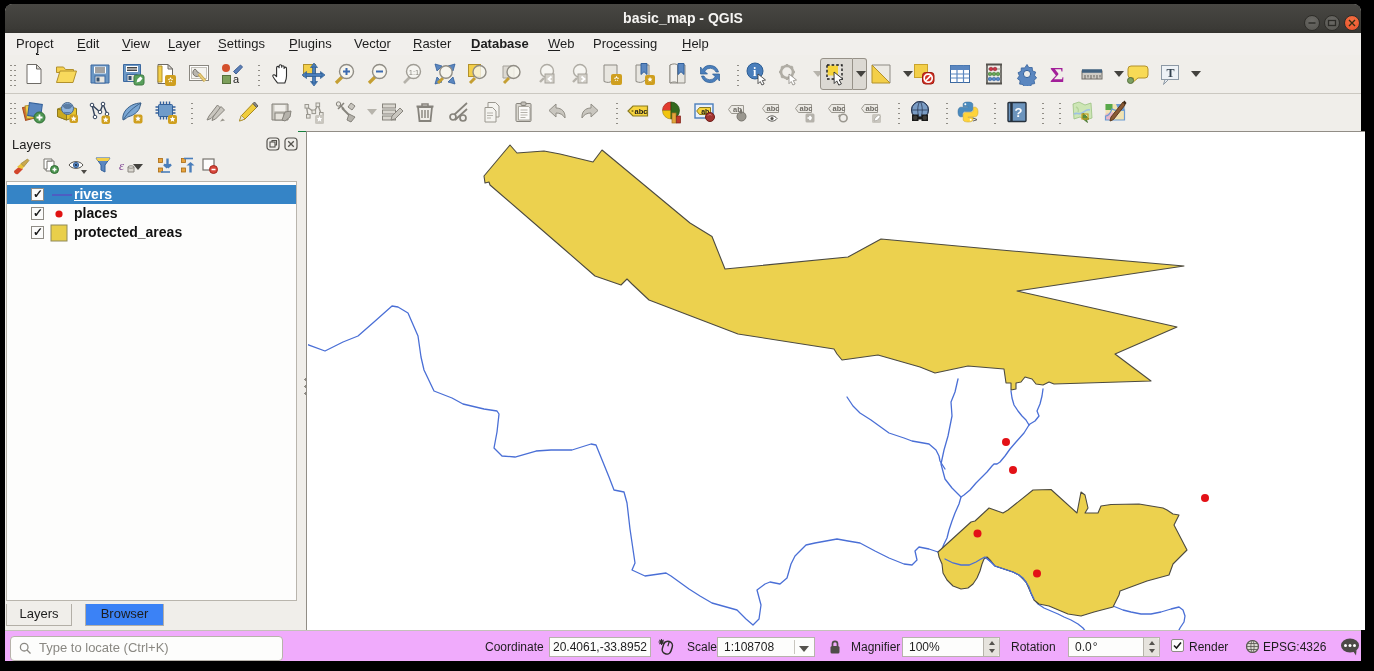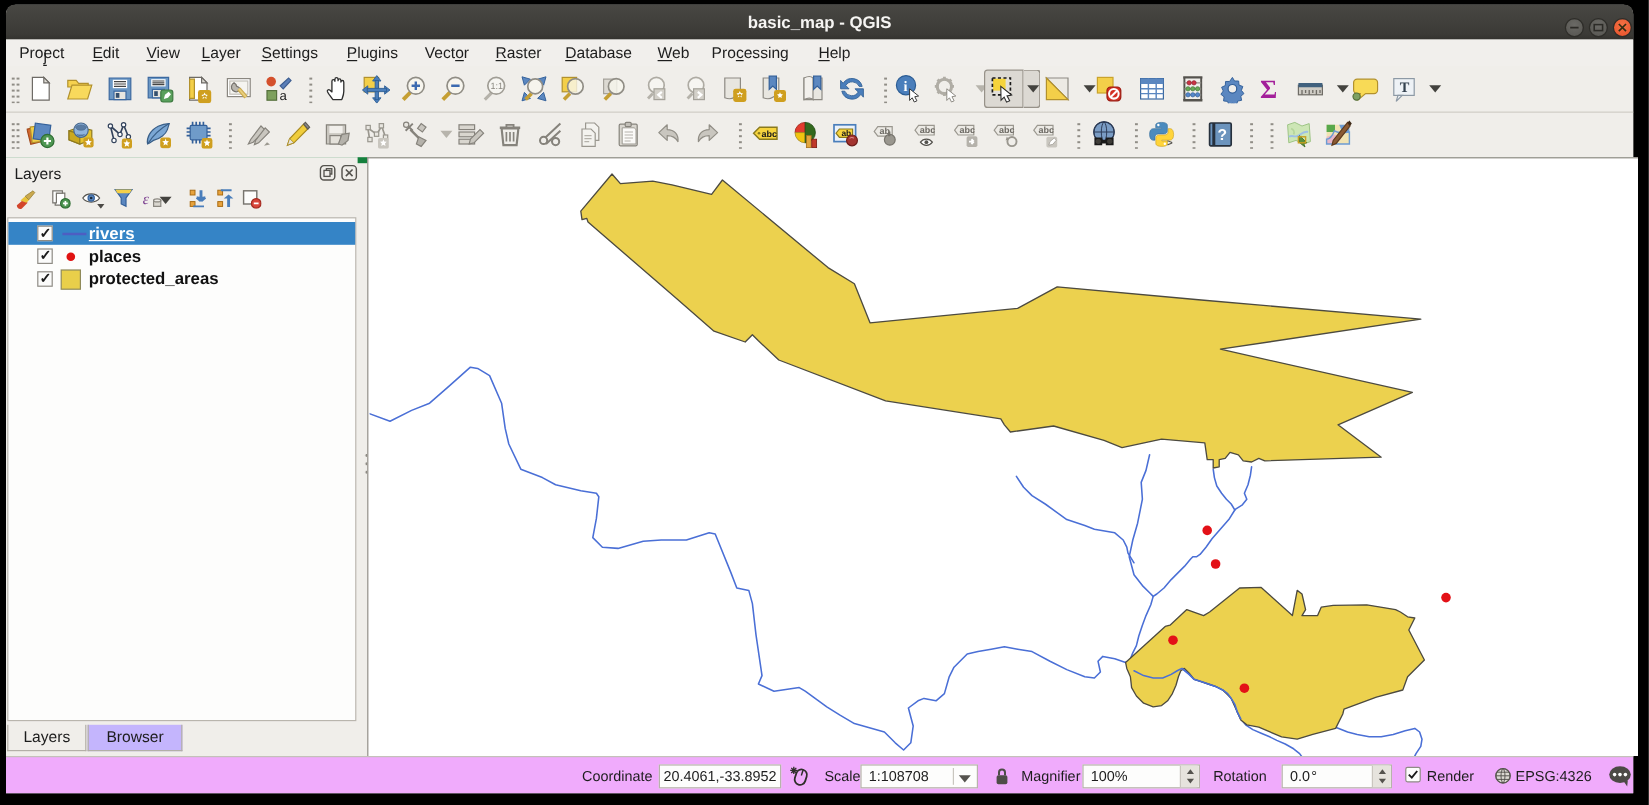--- a/index.html
+++ b/index.html
@@ -16,39 +16,39 @@
   background:radial-gradient(circle at 50% 35%,#6b6a66,#55544f);border:1px solid #2e2d29;box-sizing:border-box;}
 #btn-close{background:radial-gradient(circle at 50% 35%,#f37244,#e8502a);}
 
 #menubar{position:absolute;left:0;top:29px;width:100%;height:22px;background:#f1efec;
   font-size:13px;color:#1d1d1d;}
 #menubar span{position:absolute;top:3px;}
 #menubar u{text-decoration:underline;text-underline-offset:2px;}
 
 .toolbar{position:absolute;left:0;width:100%;background:#f0eeea;}
 #tb1{top:51px;height:38px;border-bottom:1px solid #cbc8c1;}
-#tb2{top:90px;height:37px;border-bottom:5px solid #15803d;}
+#tb2{top:90px;height:37px;border-bottom:1px solid #15803d;}
 .ic{position:absolute;width:24px;height:24px;}
 .grip{position:absolute;width:4px;height:24px;
   background-image:radial-gradient(circle,#908d86 1px,transparent 1.1px);
   background-size:4px 5px;background-position:0 1px;}
 .grip2{width:8px;background-size:4px 5px;}
 .darr{position:absolute;width:0;height:0;border-left:5px solid transparent;border-right:5px solid transparent;border-top:6px solid #43423e;}
 
 #dock{position:absolute;left:0;top:127px;width:293px;height:503px;background:#f0eeea;}
 #dockTitle{position:absolute;left:7px;top:6px;font-size:13px;color:#1d1d1d;}
 #layertree{position:absolute;left:1px;top:50px;width:291px;height:420px;background:#fdfdfc;border:1px solid #b9b5ad;box-sizing:border-box;}
 .lrow{position:absolute;left:0;width:100%;height:19px;font-size:14px;font-weight:bold;color:#111;}
 .lrow .cb{position:absolute;left:24px;top:3px;width:13px;height:13px;background:#fbfbfa;border:1px solid #8f8c85;box-sizing:border-box;}
 .check{position:absolute;left:1px;top:1px;font-size:12px;color:#1a1a1a;line-height:9px;font-weight:bold;}
 .lname{position:absolute;left:67px;top:1px;}
 
 .dtab{position:absolute;top:473px;height:22px;font-size:13px;color:#1d1d1d;text-align:center;box-sizing:border-box;border:1px solid #b3afa7;}
 #tabLayers{left:1px;width:66px;background:#f0eeea;border-top:none;line-height:20px;}
-#tabBrowser{left:68px;width:79px;background:#c4b5fd;border-top:none;line-height:20px;}
+#tabBrowser{left:80px;width:79px;background:#3b82f6;border-top:none;line-height:20px;}
 
 #locate{position:absolute;left:5px;top:505px;z-index:5;width:271px;height:23px;background:#fdfdfc;
   border:1px solid #b7b3ab;border-radius:4px;font-size:13px;color:#8a8882;line-height:22px;}
 
 #canvas{position:absolute;left:301px;top:127px;width:1059px;height:499px;background:#fff;
   border-left:1px solid #918d86;border-top:1px solid #918d86;box-sizing:border-box;}
 
 #statusbar{position:absolute;left:0;top:626px;width:100%;height:31px;background:#f0abfc;
   border-top:1px solid #c4c1ba;font-size:12px;color:#1d1d1d;box-sizing:border-box;}
 #statusbar .lbl{position:absolute;top:9px;}
@@ -78,21 +78,21 @@
   </div>
   <div id="menubar">
     <span style="left:11px;">Pro<span style="border-bottom:1px solid #1d1d1d;">j</span>ect</span>
     <span style="left:72px;"><u>E</u>dit</span>
     <span style="left:117px;"><u>V</u>iew</span>
     <span style="left:163px;text-align:center;"><u>L</u>ayer</span>
     <span style="left:213px;"><u>S</u>ettings</span>
     <span style="left:284px;"><u>P</u>lugins</span>
     <span style="left:349px;">Vect<u>o</u>r</span>
     <span style="left:408px;"><u>R</u>aster</span>
-    <span style="left:466px;"><u>D</u>atabase</span>
+    <span style="left:466px;font-weight:bold;"><u>D</u>atabase</span>
     <span style="left:543px;"><u>W</u>eb</span>
     <span style="left:588px;">Pro<u>c</u>essing</span>
     <span style="left:677px;"><u>H</u>elp</span>
   </div>
   <div class="toolbar" id="tb1">
     <div class="grip grip2" style="left:4px;top:7px;"></div>
     <svg class="ic" style="left:17px;top:7px;" viewBox="0 0 24 24">
         <path d="M5 2.5h9.5L19 7v14.5H5z" fill="#fff" stroke="#6e6b66"></path>
         <path d="M14.5 2.5L19 7h-4.5z" fill="#dedbd4" stroke="#6e6b66"></path>
       </svg>
@@ -599,20 +599,24 @@
             <span class="check">✓</span>
           </span>
         <span class="lname">protected_areas</span>
         <svg style="position:absolute;left:43px;top:1px;" width="18" height="18">
             <rect x="1" y="1" width="16" height="16" fill="#e9cf4a" stroke="#8f8a5a" stroke-width="1"></rect>
           </svg>
       </div>
     </div>
     <div class="dtab" id="tabLayers">Layers</div>
     <div class="dtab" id="tabBrowser">Browser</div>
+    <div id="locate"><svg width="13" height="13" viewBox="0 0 13 13" style="position:absolute;left:8px;top:5px;">
+          <circle cx="5.2" cy="5.2" r="3.8" fill="none" stroke="#8a8882" stroke-width="1.3"></circle>
+          <path d="M8 8l3.5 3.5" stroke="#8a8882" stroke-width="1.3"></path>
+        </svg><span style="margin-left:28px;">Type to locate (Ctrl+K)</span></div>
   </div>
   <div style="position:absolute;left:299px;top:372px;width:3px;height:22px;background-image:radial-gradient(circle,#8d8a83 1px,transparent 1.2px);background-size:3px 7px;"></div>
   <div id="canvas">
   <svg width="1058" height="498" viewBox="307 132 1058 498" style="position:absolute;left:1px;top:1px;">
     <g fill="none" stroke="#4a6fd6" stroke-width="1.3" stroke-linejoin="round" stroke-linecap="round">
 
       <path d="M305,343 L324,350 342,341 357,335 373,321 391,305 397,306 407,312 417,335 420,356 423,369 433,390 451,397 462,403 483,408 496,410 498,413 496,431 493,447 501,455 514,456 535,450 550,449 571,449 590,443 595,444 608,476 613,489 623,491 626,502 629,528 634,562 631,569 644,575 665,572 670,575 688,588 699,595 711,602 736,609 745,618 752,624 758,618 760,604 756,589 764,583 769,581 779,583 786,577 790,563 794,555 805,544 814,542 825,540 836,538 847,540 859,542 874,550 888,557 903,563 911,564 916,559 914,550 918,546 928,548 937,551"></path>
 
       <path d="M937,551 944,558 952,562 960,564 968,564 975,561 980,558 984,556 990,561 994,565 1000,567 1006,569 1012,571 1018,574 1022,577 1025,581 1028,586 1030,592 1033,598 1037,603 1043,607 1050,610 1057,613 1063,616 1070,619 1077,623 1082,627 1085,631"></path>
       <path d="M1112,605 1122,609 1130,611 1140,613 1150,613 1160,611 1170,608 1178,606 1182,609 1184,615 1183,621 1179,627 1177,631"></path>

